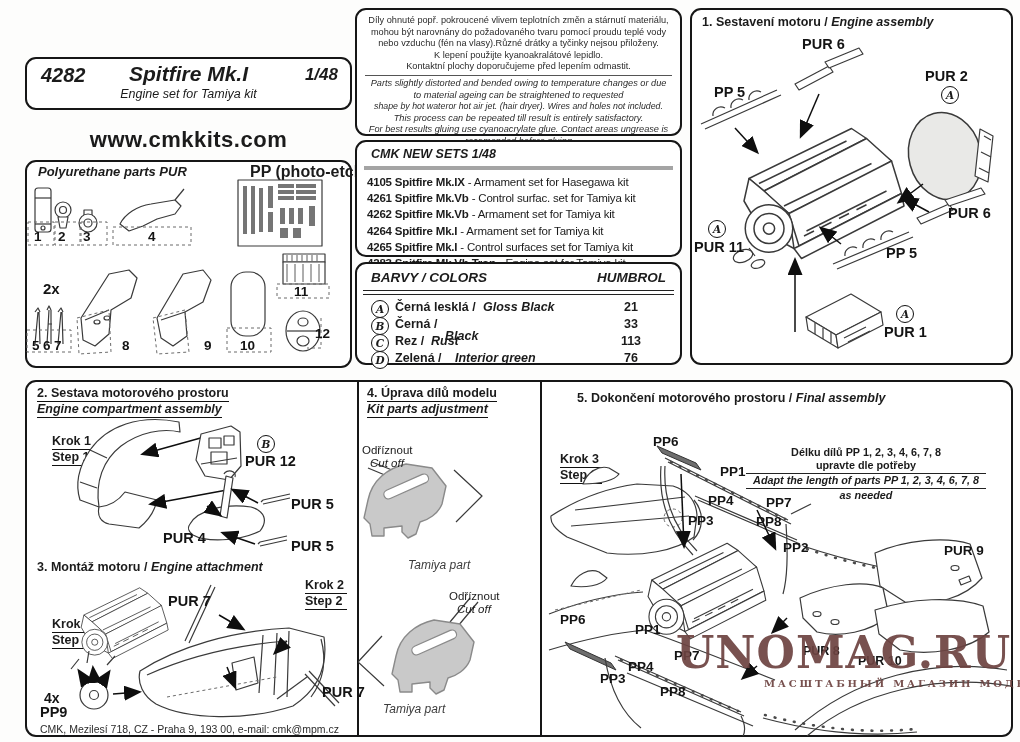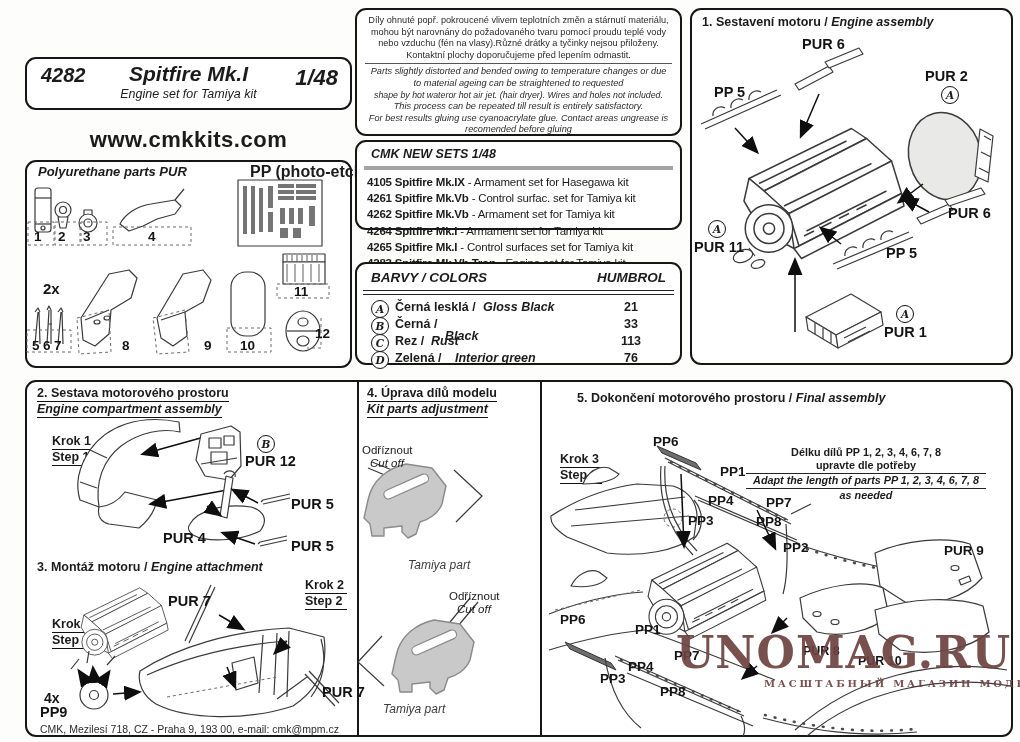--- a/index.html
+++ b/index.html
@@ -38,21 +38,21 @@
   .note-c{font-size:10.8px;line-height:13px;text-align:center;white-space:nowrap;}
 </style>
 </head>
 <body>
 
 <div id="page">
 
   <div class="box" style="left:25px;top:57px;width:327px;height:53px;">
     <span class="abs bi" style="left:14px;top:5px;font-size:20px;">4282</span>
     <div class="abs bi" style="left:0;top:3px;width:100%;text-align:center;font-size:21px;">Spitfire Mk.I</div>
-    <span class="abs bi" style="right:12px;top:6px;font-size:22px;">1/48</span>
+    <span class="abs bi" style="right:12px;top:6px;font-size:17px;">1/48</span>
     <div class="abs i" style="left:0;top:28px;width:100%;text-align:center;font-size:12.5px;">Engine set for Tamiya kit</div>
   </div>
 
   <div class="abs b" style="left:25px;top:127px;width:327px;text-align:center;font-size:22px;letter-spacing:0.5px;">www.cmkkits.com</div>
 
   <div class="box" style="left:25px;top:160px;width:327px;height:208px;"></div>
   <span class="abs bi" style="left:38px;top:164px;font-size:13px;">Polyurethane parts PUR</span>
   <span class="abs b" style="left:206px;top:163px;font-size:16px;padding-left:44px;">PP (photo-etched parts)</span>
 
   <svg class="art" style="left:25px;top:178px;" width="327" height="188" viewBox="0 0 327 188">
@@ -155,31 +155,32 @@
   <span class="pnum" style="left:122px;top:338px;">8</span>
   <span class="pnum" style="left:204px;top:338px;">9</span>
   <span class="pnum" style="left:240px;top:338px;">10</span>
   <span class="pnum" style="left:294px;top:284px;">11</span>
   <span class="pnum" style="left:315px;top:326px;">12</span>
 
   <div class="box" style="left:355px;top:8px;width:327px;height:128px;padding:5px 4px 0 4px;">
     <div class="notice-line">Díly ohnuté popř. pokroucené vlivem teplotních změn a stárnutí materiálu,</div>
     <div class="notice-line">mohou být narovnány do požadovaného tvaru pomocí proudu teplé vody</div>
     <div class="notice-line">nebo vzduchu (fén na vlasy).Různé drátky a tyčinky nejsou přiloženy.</div>
+    <div class="notice-line">K lepení použijte kyanoakralátové lepidlo.</div>
     <div class="notice-line">Kontaktní plochy doporučujeme před lepením odmastit.</div>
     <div style="border-top:1.4px solid #555;margin:2px 4px;"></div>
     <div class="notice-line en">Parts slightly distorted and bended owing to temperature changes or due</div>
     <div class="notice-line en">to material ageing can be straightened to requested</div>
     <div class="notice-line en" style="font-size:8.8px;">shape by hot wateror hot air jet. (hair dryer). Wires and holes not included.</div>
     <div class="notice-line en">This process can be repeated till result is entirely satisfactory.</div>
     <div class="notice-line en">For best results gluing use cyanoacrylate glue. Contact areas ungrease is</div>
     <div class="notice-line en">recomended before gluing</div>
   </div>
 
-  <div class="box" style="left:355px;top:140px;width:327px;height:90px;">
+  <div class="box" style="left:355px;top:140px;width:327px;height:117px;">
     <div class="bi" style="position:absolute;left:14px;top:5px;font-size:12.5px;">CMK NEW SETS 1/48</div>
     <div style="position:absolute;left:7px;right:7px;top:24px;height:4px;background:#a4a4a4;"></div>
     <div style="position:absolute;left:10px;top:32px;">
       <div class="ns-item"><span class="b">4105 Spitfire Mk.IX</span><span> - Armament set for Hasegawa kit</span></div>
       <div class="ns-item"><span class="b">4261 Spitfire Mk.Vb</span><span> - Control surfac. set for Tamiya kit</span></div>
       <div class="ns-item"><span class="b">4262 Spitfire Mk.Vb</span><span> - Armament set for Tamiya kit</span></div>
       <div class="ns-item"><span class="b">4264 Spitfire Mk.I</span><span> - Armament set for Tamiya kit</span></div>
       <div class="ns-item"><span class="b">4265 Spitfire Mk.I</span><span> - Control surfaces set for Tamiya kit</span></div>
       <div class="ns-item"><span class="b">4283 Spitfire Mk.Vb Trop</span><span> - Engine set for Tamiya kit</span></div>
     </div>

